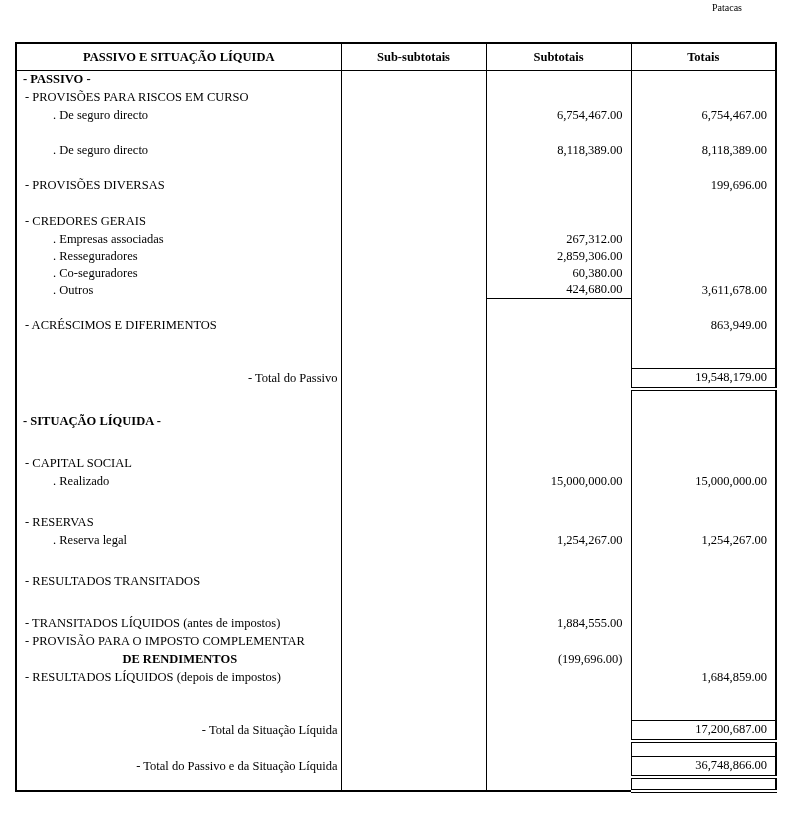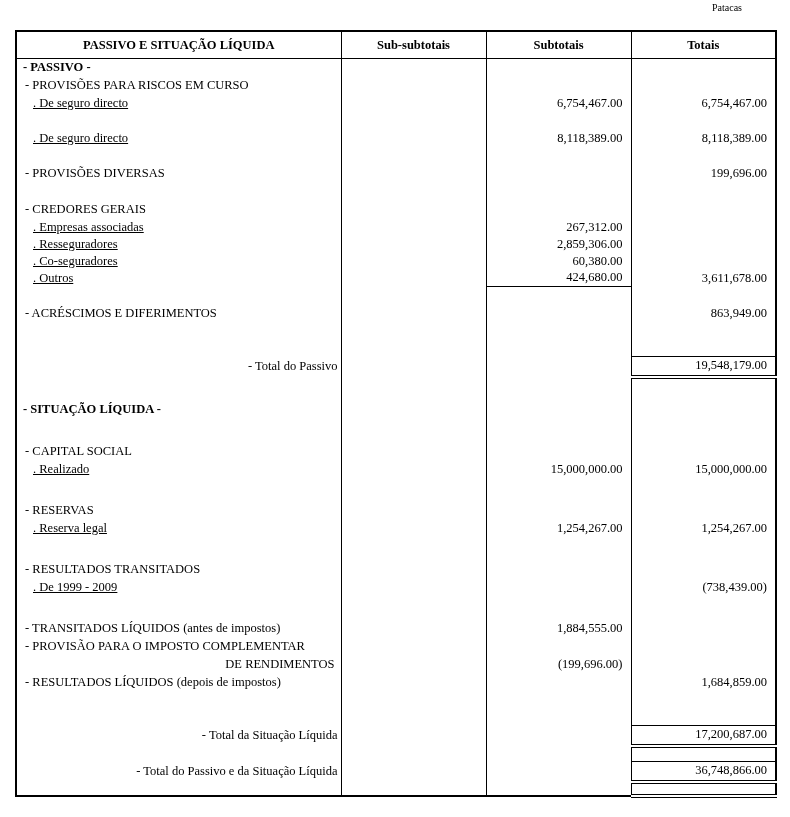--- a/index.html
+++ b/index.html
@@ -2,40 +2,40 @@
 <html><head>
 <meta charset="utf-8">
 <style>
   html,body { margin:0; padding:0; background:#fff; }
   body { width:790px; height:817px; font-family:"Liberation Serif", serif; color:#000; }
   .page { position:relative; width:790px; height:817px; background:#fff; overflow:hidden; }
 
   .currency { position:absolute; top:2px; right:48px; font-size:10px;margin-left:36px; }
 
   table.sheet {
-    position:absolute; top:30px; left:15px; width:760px;
+    position:absolute; top:42px; left:15px; width:760px;
     border-collapse:collapse; table-layout:fixed;
     border:2px solid #000;
   }
   col.w1 { width:325px; } col.w2 { width:145px; } col.w3 { width:145px; } col.w4 { width:145px; }
 
   th, td { padding:0 6px; font-size:12.5px; vertical-align:middle; overflow:hidden; white-space:nowrap; }
   .c2, .c3, .c4 { border-left:1px solid #000; }
 
   thead th { border-bottom:1.5px solid #000; text-align:center; height:26px; }
   th.hb { font-weight:bold; }
   th.hn { font-weight:bold; }
 
   td.c3, td.c4 { text-align:right; padding-right:8px; }
 
   
   td.s-center  { text-align:left; font-weight:bold; }
   td.s-label   { text-align:left; padding-left:8px; }
-  td.s-indent  { text-align:left; padding-left:16px;text-decoration:underline; }
-  td.s-indent2 { text-align:right; padding-left:8px; }
+  td.s-indent  { text-align:left; padding-left:36px; }
+  td.s-indent2 { text-align:center; padding-left:8px;font-weight:bold; }
   td.s-right   { text-align:right; padding-right:3px; }
 
   
   tr.r-center, tr.r-label, tr.r-indent2, tr.r-blank { height:18px; }
   tr.r-indent  { height:17px; }
   tr.r-right   { height:20px; }
   tr.r-blank-sm{ height:16px; }
   tr.r-blank-md{ height:24px; }
   tr.r-blank-lg{ height:34px; }
   tr.r-end     { height:14px; }
@@ -222,26 +222,20 @@
           <td class="c2"></td>
           <td class="c3"></td>
           <td class="c4"></td>
         </tr>
         <tr class="r-label">
           <td class="c1 s-label">- RESULTADOS TRANSITADOS</td>
           <td class="c2"></td>
           <td class="c3"></td>
           <td class="c4"></td>
         </tr>
-        <tr class="r-indent">
-          <td class="c1 s-indent">. De 1999 - 2009</td>
-          <td class="c2"></td>
-          <td class="c3"></td>
-          <td class="c4">(738,439.00)</td>
-        </tr>
         <tr class="r-blank-md">
           <td class="c1 s-blank-md"></td>
           <td class="c2"></td>
           <td class="c3"></td>
           <td class="c4"></td>
         </tr>
         <tr class="r-label">
           <td class="c1 s-label">- TRANSITADOS LÍQUIDOS (antes de impostos)</td>
           <td class="c2"></td>
           <td class="c3">1,884,555.00</td>

